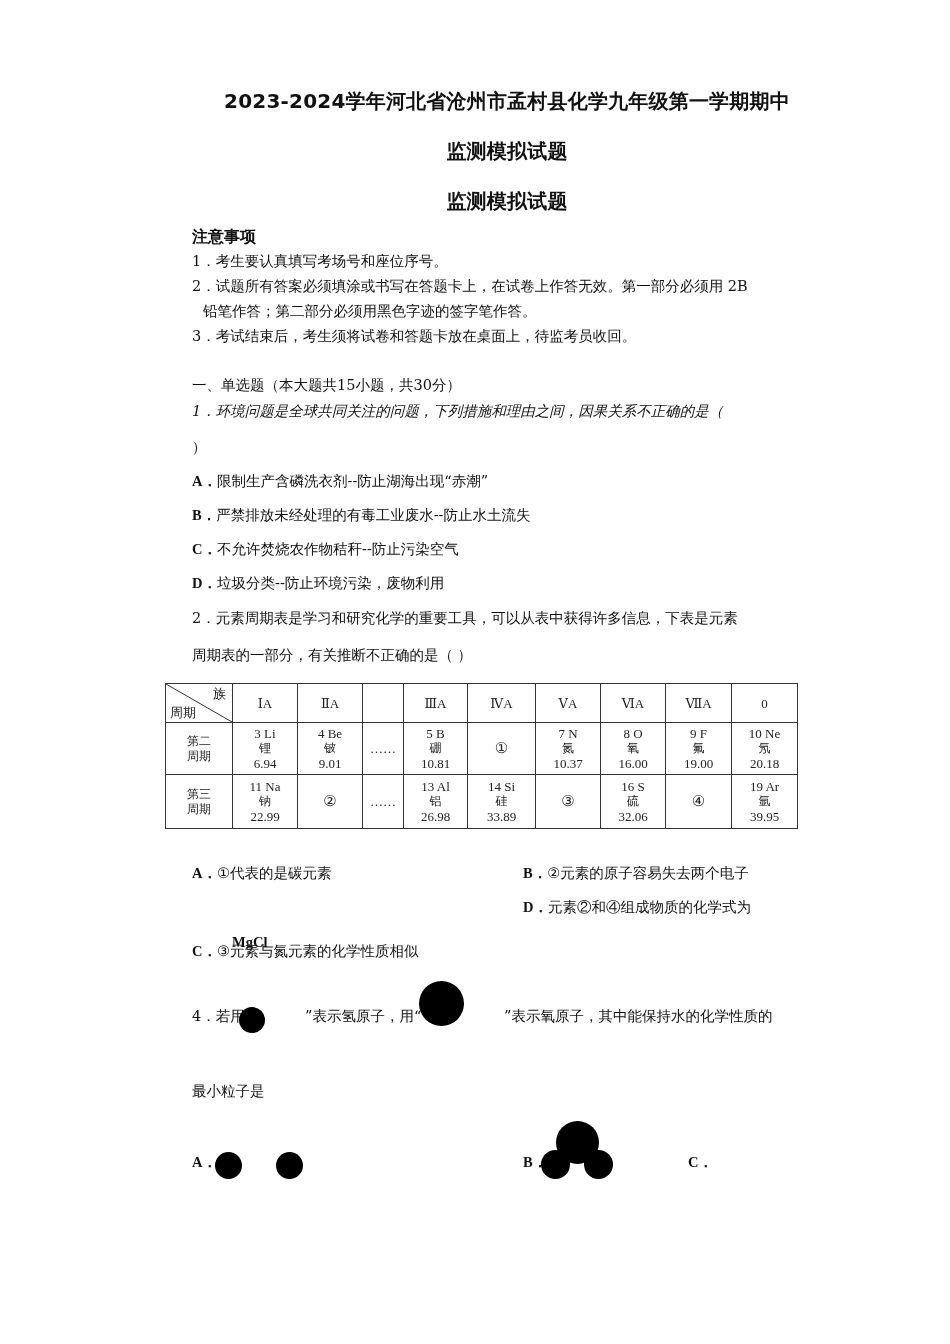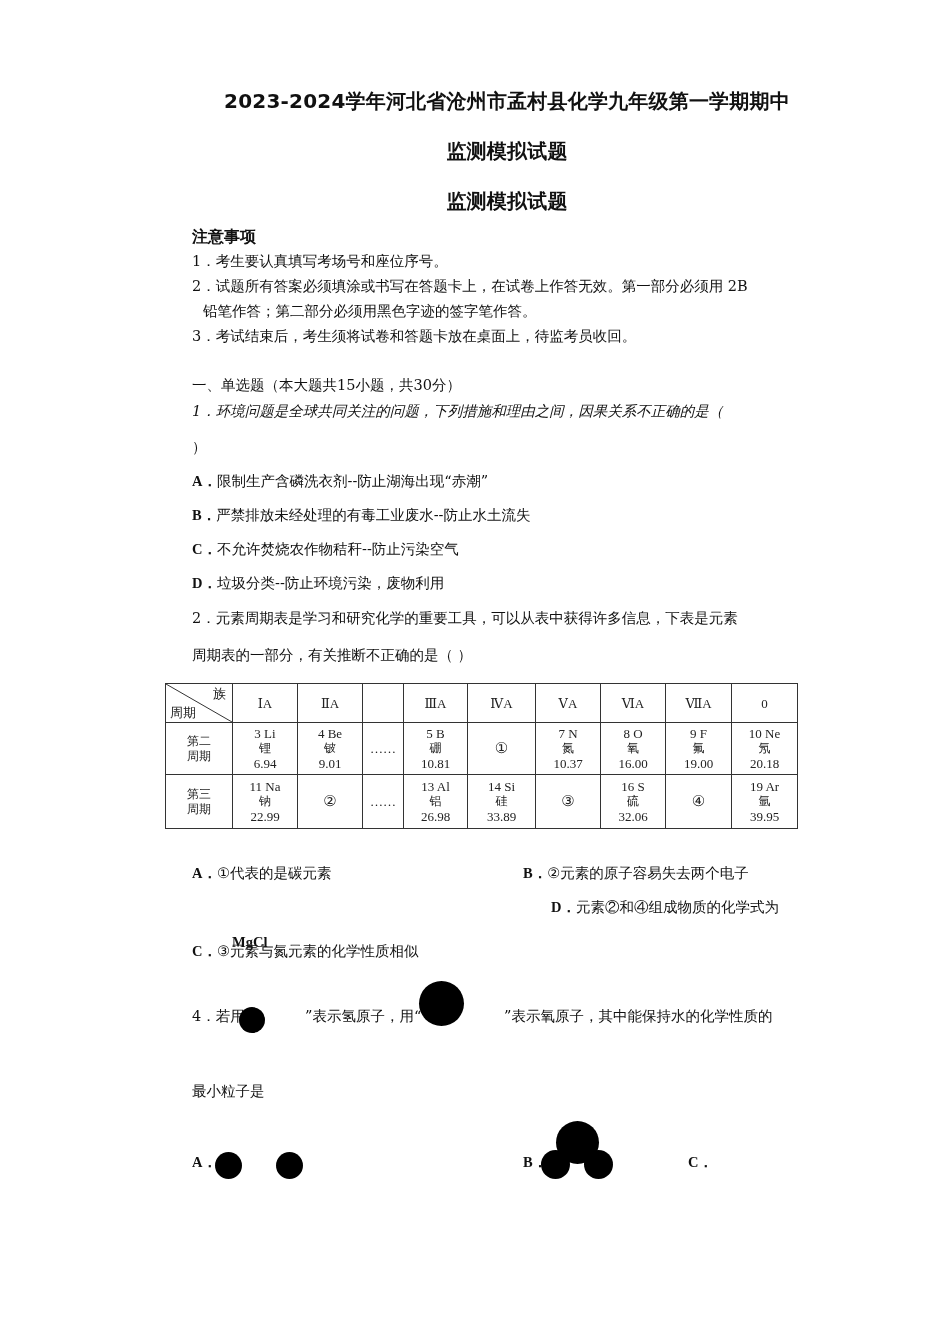--- a/index.html
+++ b/index.html
@@ -145,21 +145,21 @@
           <div class="cn">氩</div>
           <div>39.95</div>
         </td>
   </tr>
 </tbody>
   </table>
 
 <div class="abs sub" style="left:160px;top:864px;"><span class="lab">A．</span><span>①代表的是碳元素</span></div>
 <div class="abs sub" style="left:491px;top:864px;"><span class="lab">B．</span><span>②元素的原子容易失去两个电子</span></div>
 <div class="abs sub" style="left:160px;top:898px;margin-top:44px;"><span class="lab">C．</span><span>③元素与氮元素的化学性质相似</span></div>
-<div class="abs sub" style="left:491px;top:898px;margin-left:28px;"><span class="lab">D．</span><span>元素②和④组成物质的化学式为</span></div>
+<div class="abs sub" style="left:491px;top:898px;"><span class="lab">D．</span><span>元素②和④组成物质的化学式为</span></div>
 <div class="abs sub lab" style="left:160px;top:934px;margin-left:40px;">MgCl</div>
 
 <div class="abs sub" style="left:160px;top:1007px;">4．若用“</div>
 <div class="dot" style="left:239px;top:1007px;width:26px;height:26px;"></div>
 <div class="abs sub" style="left:273px;top:1007px;">”表示氢原子，用“</div>
 <div class="dot" style="left:419px;top:981px;width:45px;height:45px;"></div>
 <div class="abs sub" style="left:472px;top:1007px;">”表示氧原子，其中能保持水的化学性质的</div>
 <div class="abs sub" style="left:160px;top:1082px;">最小粒子是</div>
 
 <div class="abs sub lab" style="left:160px;top:1153px;">A．</div>

